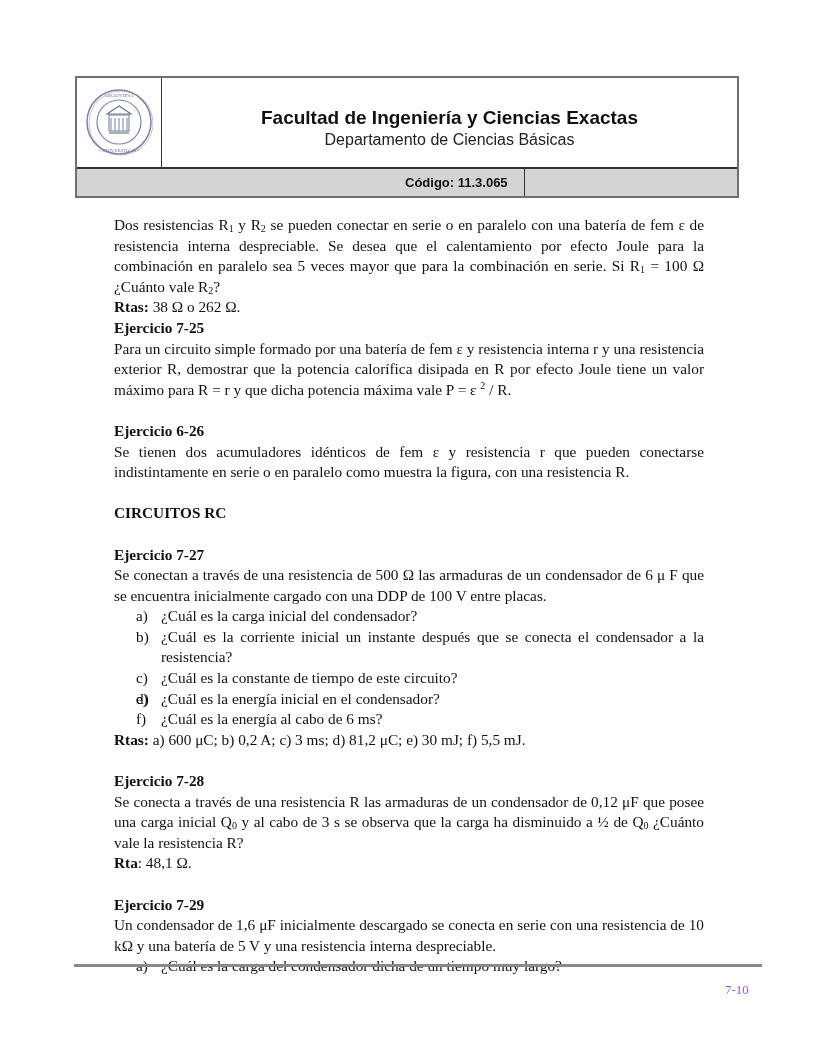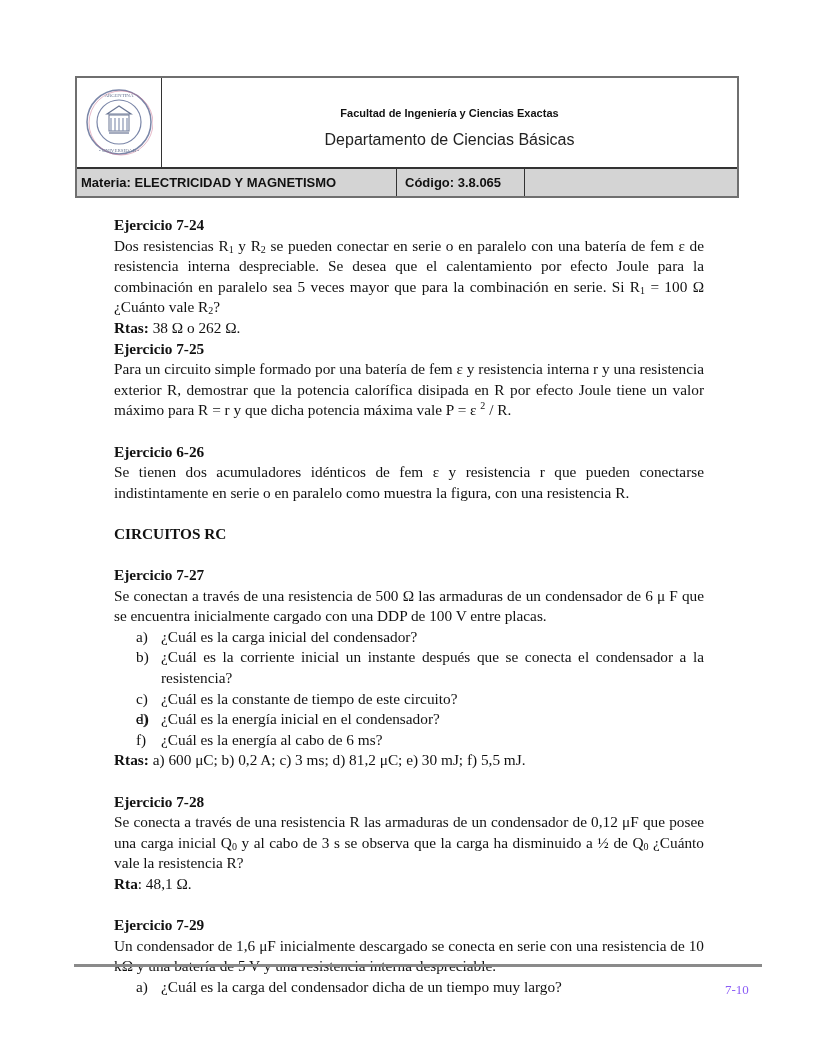--- a/index.html
+++ b/index.html
@@ -5,21 +5,21 @@
   html, body { margin: 0; padding: 0; background: #ffffff; }
   body { width: 817px; height: 1057px; position: relative; overflow: hidden; }
   .header-box {
     position: absolute; left: 75px; top: 76px; width: 660px; height: 118px;
     border: 2px solid #6f6f6f; box-sizing: content-box;
   }
   .header-top { position: absolute; left: 0; top: 0; width: 660px; height: 89px; border-bottom: 2px solid #333; }
   .logo-cell { position: absolute; left: 0; top: 0; width: 84px; height: 89px; border-right: 1px solid #333; }
   .logo { position: absolute; left: 8px; top: 10px; width: 68px; height: 68px; }
   .title-cell { position: absolute; left: 85px; top: 0; width: 575px; height: 89px; text-align: center; }
-  .title { position: absolute; left: 0; right: 0; top: 29px; font-family: "Liberation Sans", sans-serif; font-weight: bold; font-size: 11px; color: #111; }
+  .title { position: absolute; left: 0; right: 0; top: 29px; font-family: "Liberation Sans", sans-serif; font-weight: bold; font-size: 19px; color: #111; }
   .subtitle { position: absolute; left: 0; right: 0; top: 53px; font-family: "Liberation Sans", sans-serif; font-size: 16px; color: #222; }
   .header-bottom { position: absolute; left: 0; top: 91px; width: 660px; height: 27px; background: #d4d4d4; }
   .cell { position: absolute; top: 0; height: 27px; line-height: 27px; font-family: "Liberation Sans", sans-serif; font-weight: bold; font-size: 13px; color: #111; box-sizing: border-box; padding-left: 4px; }
   .cell-materia { left: 0; width: 320px; border-right: 1px solid #333; }
   .cell-codigo { left: 320px; width: 128px; border-right: 1px solid #333; padding-left: 8px; }
   .cell-empty { left: 448px; width: 212px; }
 
   .content { position: absolute; left: 114px; top: 215px; width: 590px; font-family: "Liberation Serif", serif; font-size: 15.3px; line-height: 20.6px; color: #111; }
   .content p { margin: 0; text-align: justify; }
   .h { font-weight: bold; }
@@ -49,30 +49,28 @@
         <text x="34" y="9" font-size="5" text-anchor="middle" fill="#6a7694" font-family="Liberation Serif, serif">ARGENTINA</text>
         <text x="34" y="64" font-size="5" text-anchor="middle" fill="#6a7694" font-family="Liberation Serif, serif">• UNIVERSIDAD •</text>
       </svg>
     </div>
     <div class="title-cell">
       <div class="title">Facultad de Ingeniería y Ciencias Exactas</div>
       <div class="subtitle">Departamento de Ciencias Básicas</div>
     </div>
   </div>
   <div class="header-bottom">
-    <div class="cell cell-materia">Materia: ELECTRICIDAD Y MAGNETISMO</div>
-    <div class="cell cell-codigo">Código: 3.8.065</div>
+    <div class="cell cell-codigo">Código: 11.3.065</div>
     <div class="cell cell-empty"></div>
   </div>
 </div>
 
 <div class="content">
 
   <section>
-    <p class="h">Ejercicio 7-24</p>
     <p><span>Dos resistencias R</span><sub>1</sub><span> y R</span><sub>2</sub><span> se pueden conectar en serie o en paralelo con una batería de fem ε de resistencia interna despreciable. Se desea que el calentamiento por efecto Joule para la combinación en paralelo sea 5 veces mayor que para la combinación en serie. Si R</span><sub>1</sub><span> = 100 Ω ¿Cuánto vale R</span><sub>2</sub><span>?</span></p>
     <p><span class="h">Rtas:</span><span> 38 Ω o 262 Ω.</span></p>
   </section>
 
   <section>
     <p class="h">Ejercicio 7-25</p>
     <p><span>Para un circuito simple formado por una batería de fem ε y resistencia interna r y una resistencia exterior R, demostrar que la potencia calorífica disipada en R por efecto Joule tiene un valor máximo para R = r y que dicha potencia máxima vale P =  ε</span> <sup>2</sup><span> / R.</span></p>
   </section>
 
   <div class="gap"></div>

